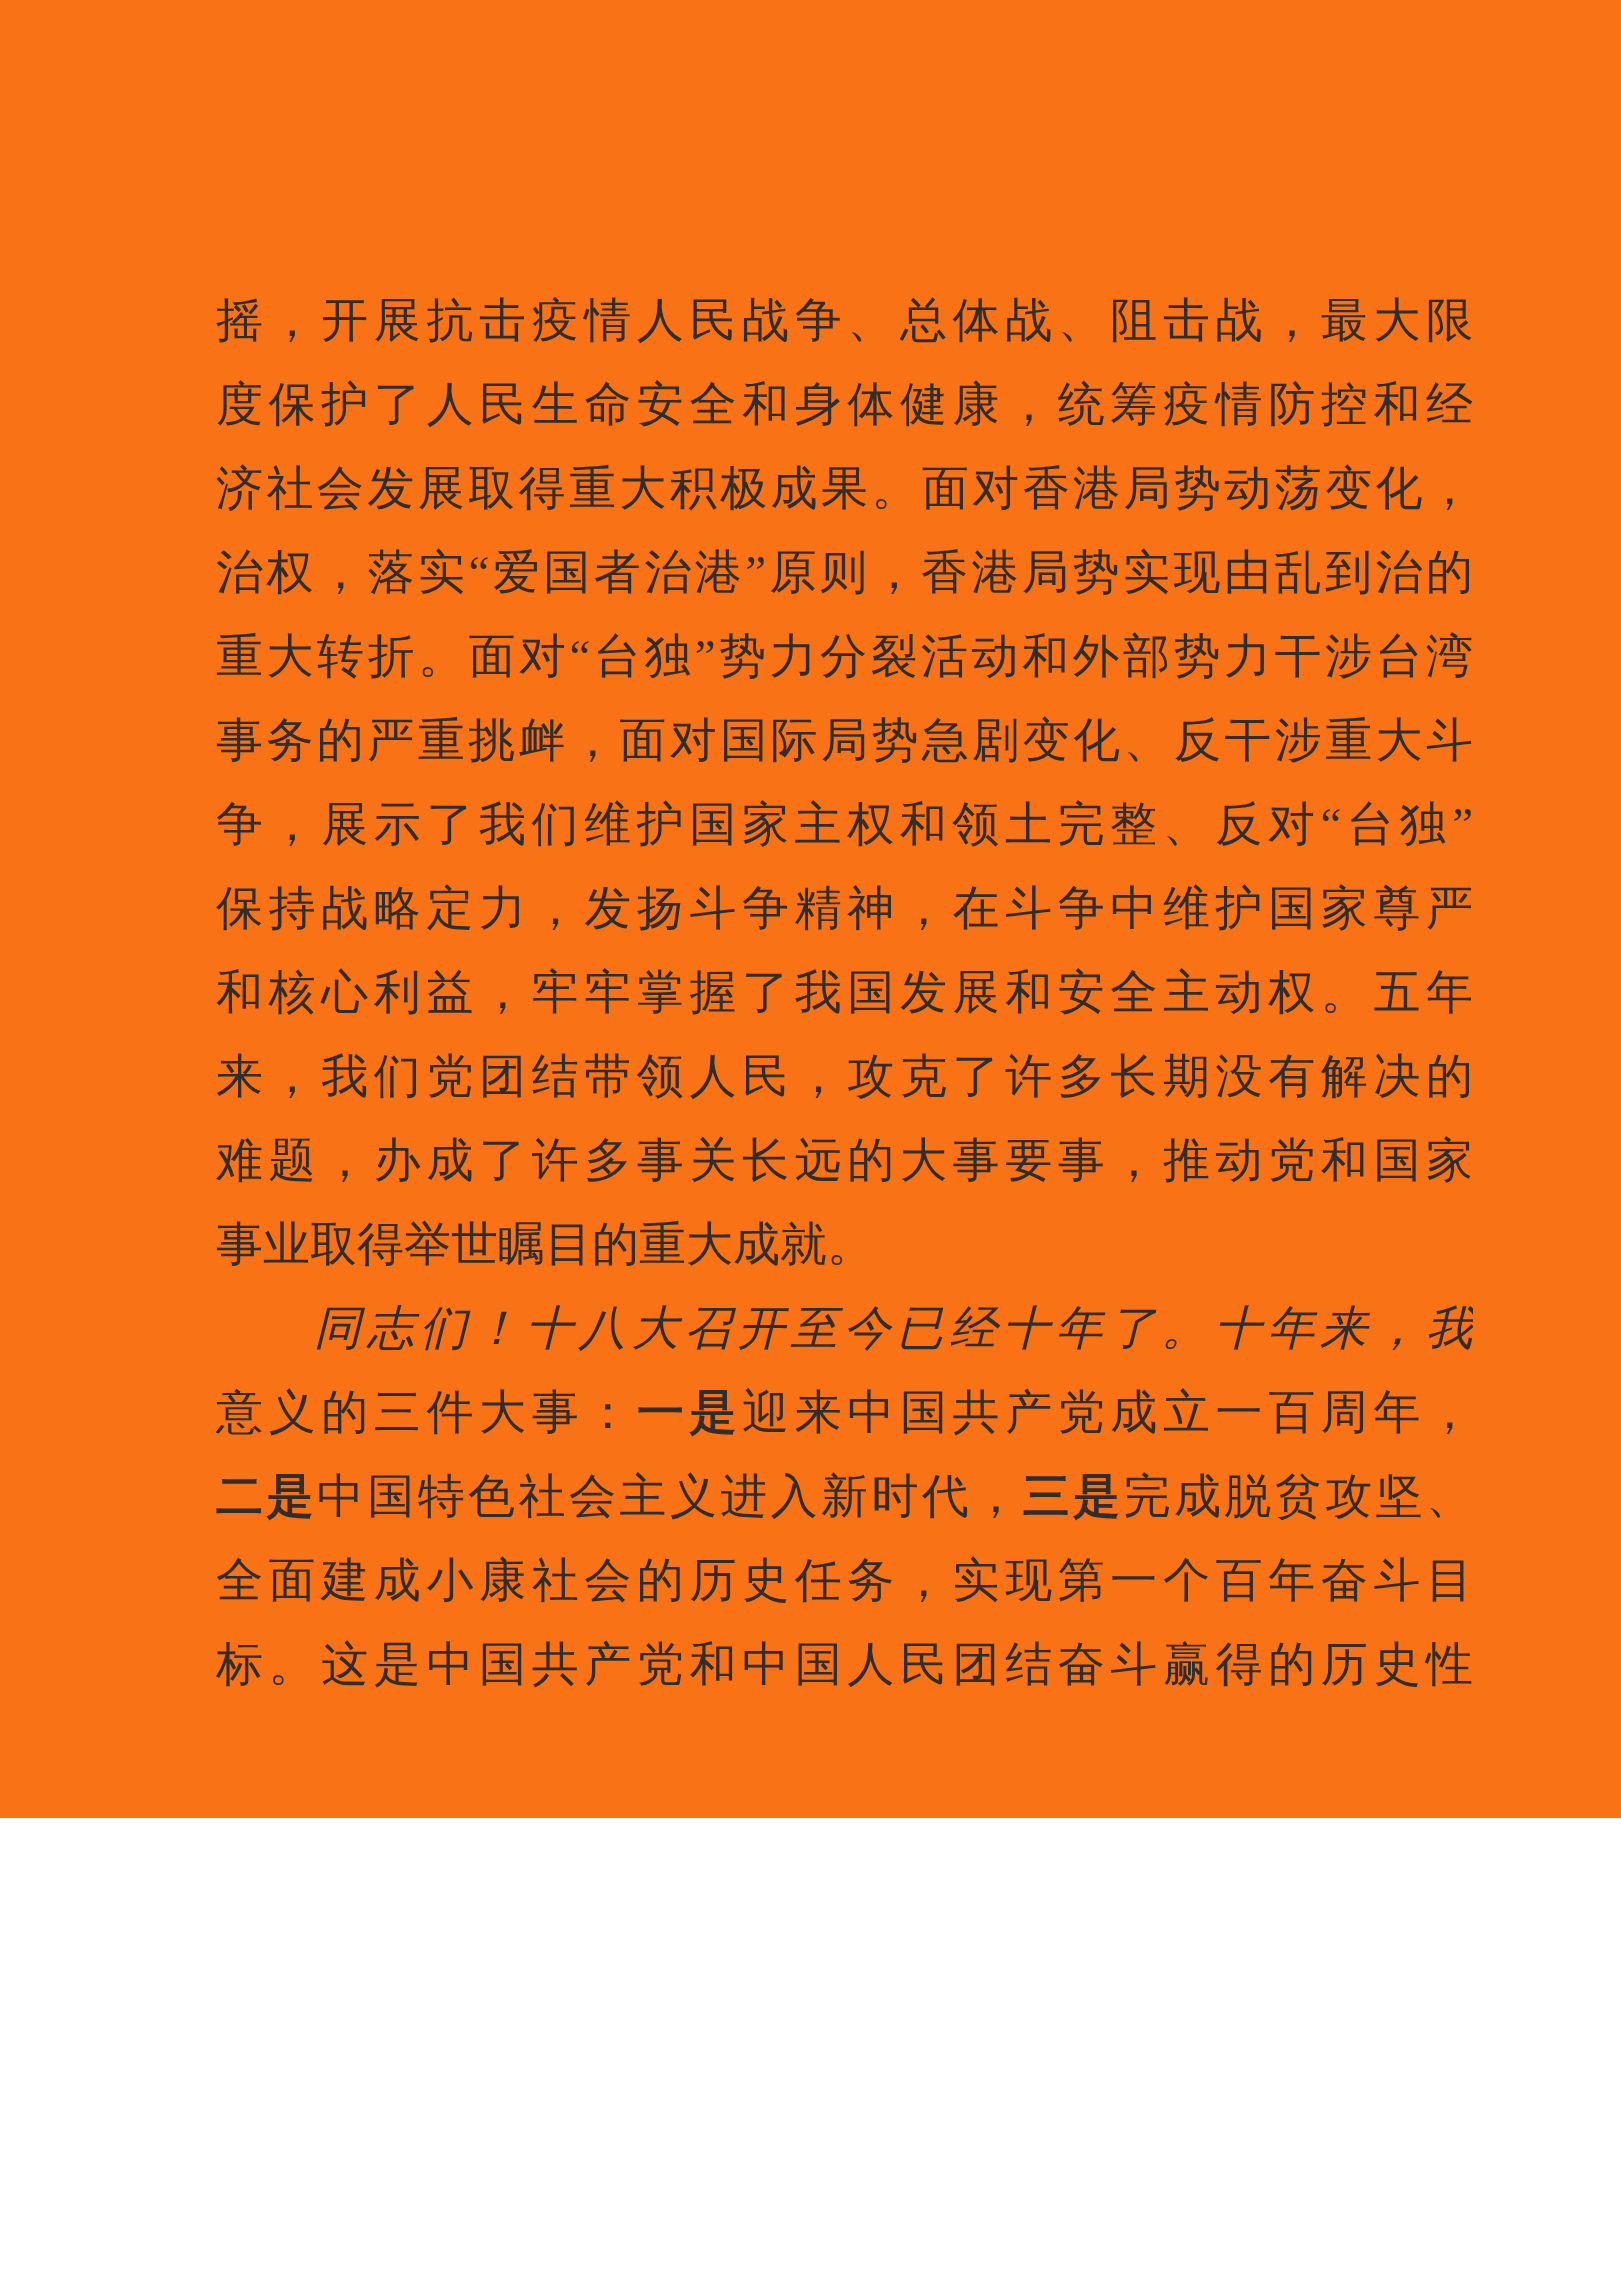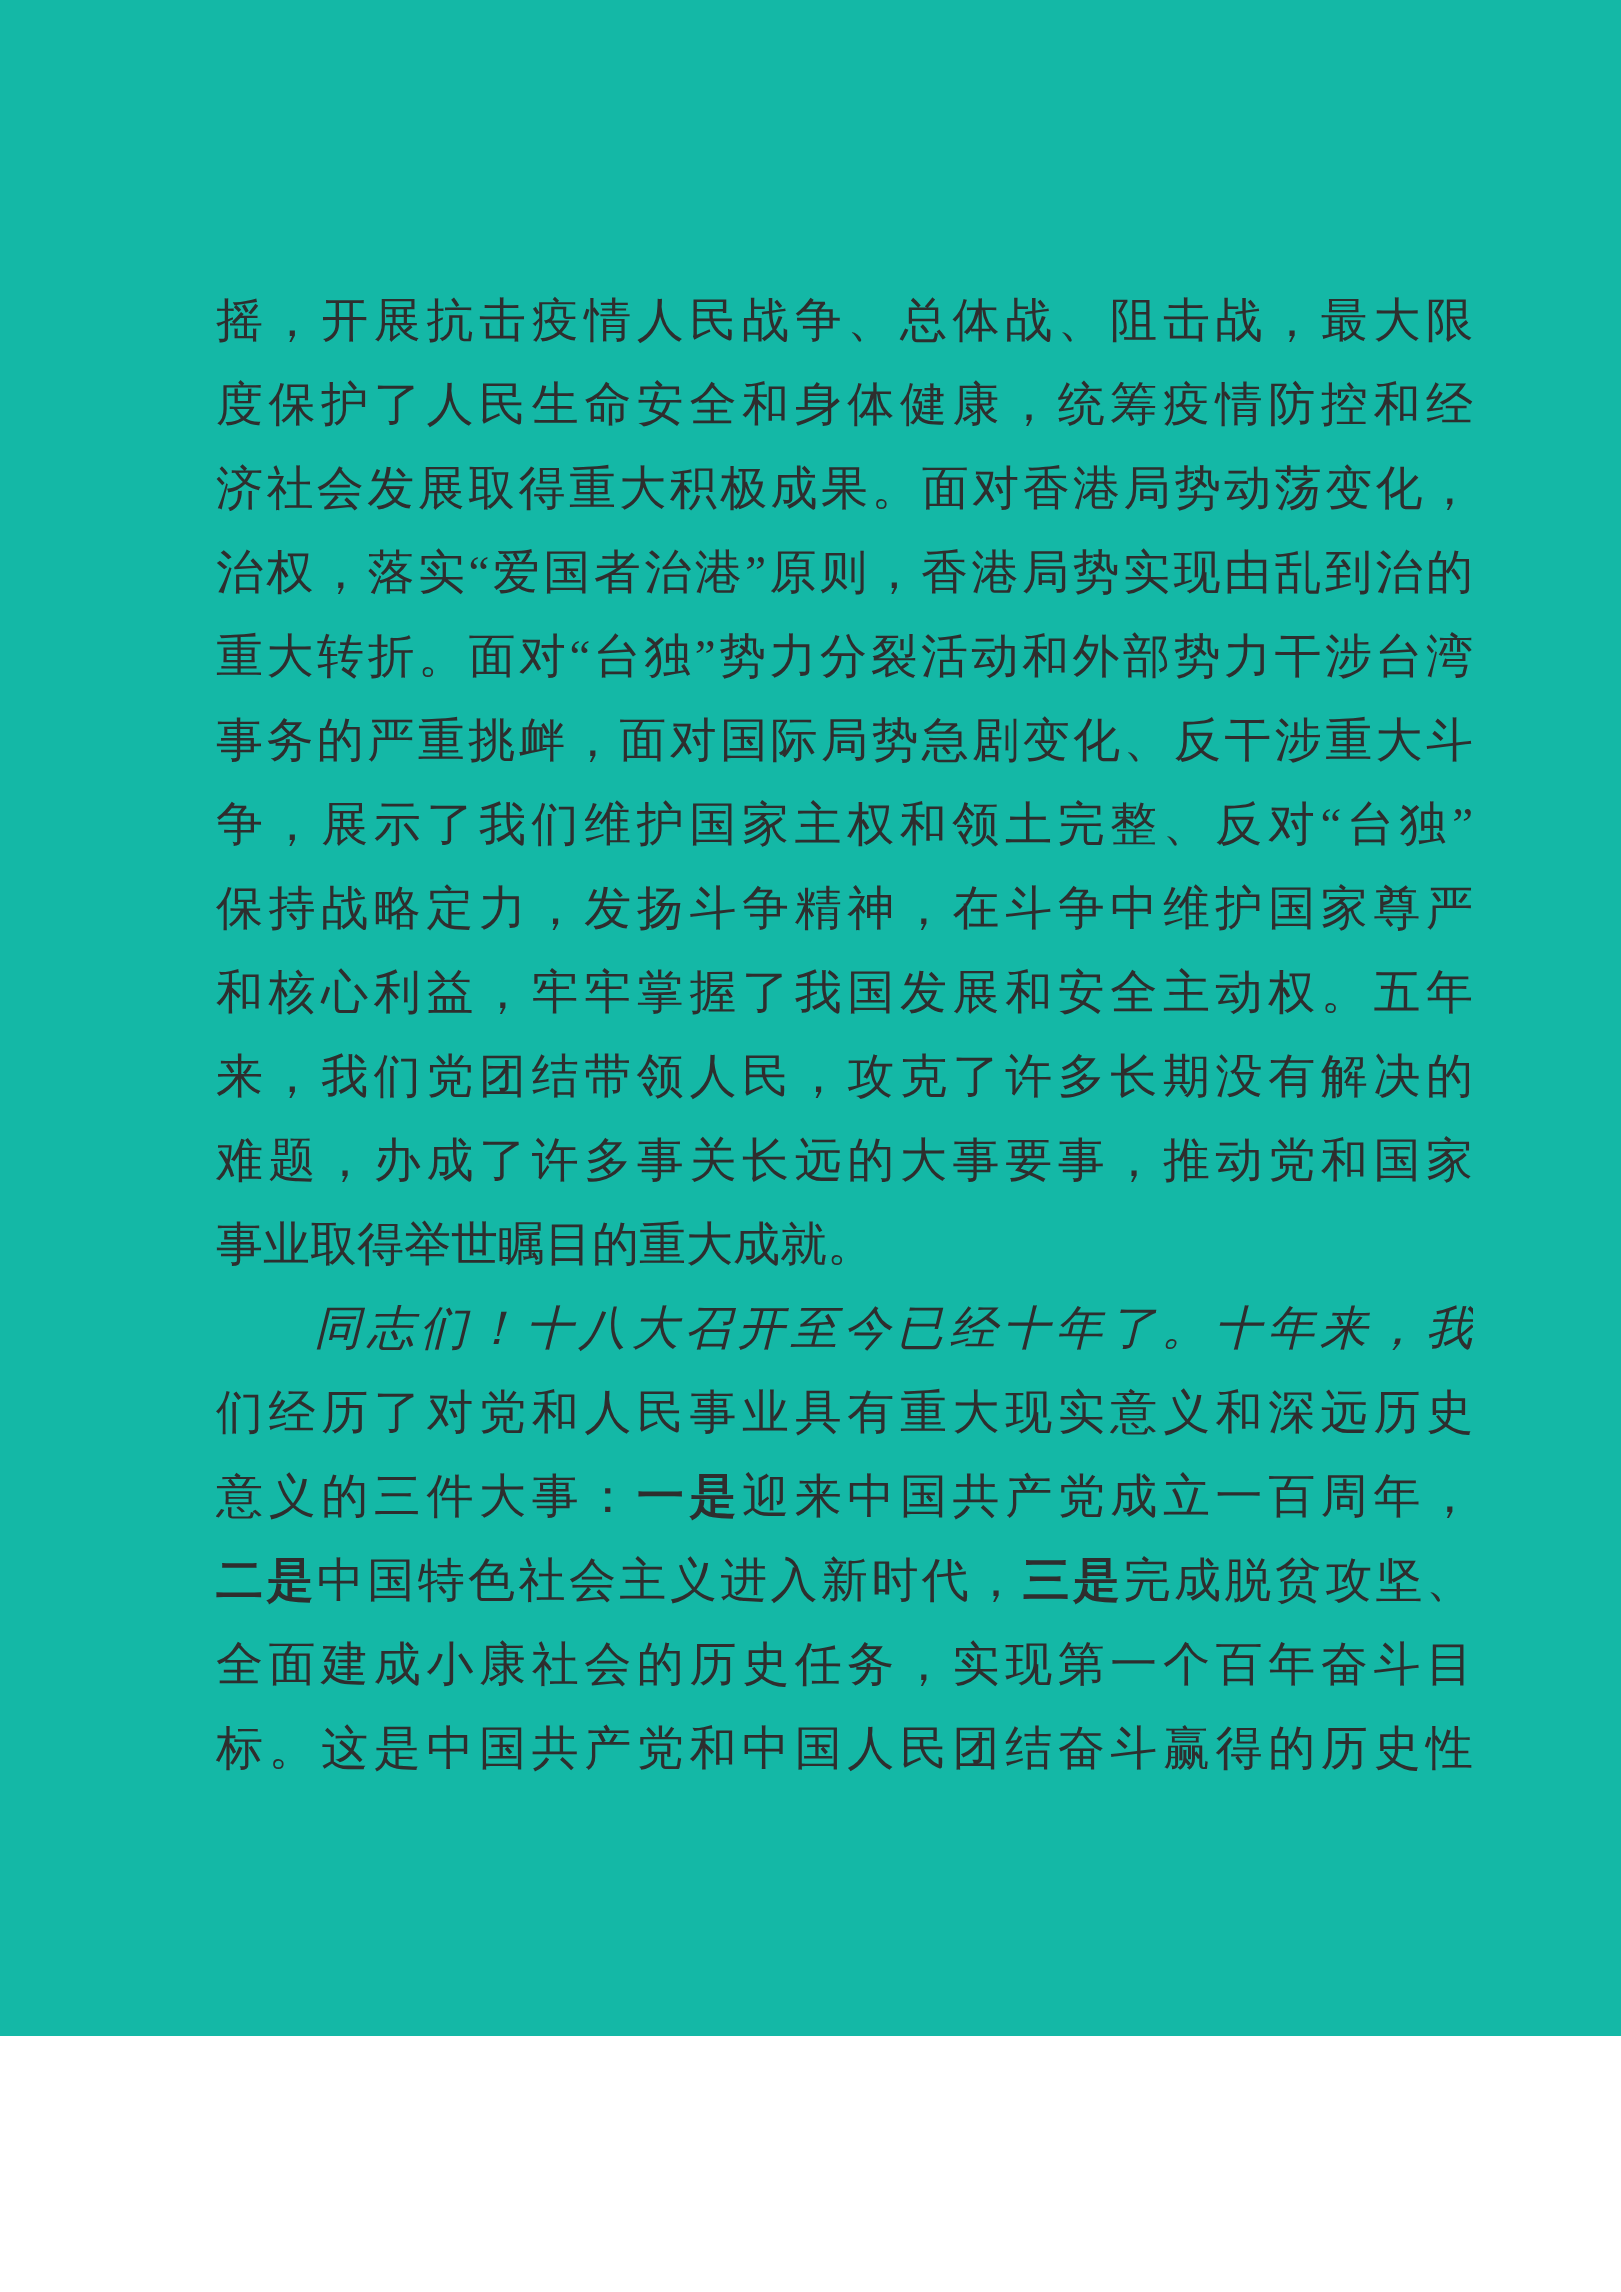--- a/index.html
+++ b/index.html
@@ -10,22 +10,22 @@
   body {
     width: 1621px;
     height: 2293px;
     position: relative;
     font-family: "Liberation Serif", "DejaVu Serif", serif;
   }
   .page {
     position: absolute;
     left: 0; top: 0;
     width: 1621px;
-    height: 2036px;
-    background: #14b8a6;
+    height: 1818px;
+    background: #f97316;
     overflow: hidden;
   }
   .text-block {
     position: absolute;
     left: 216px;
     top: 278px;
     width: 1257px;
     font-size: 47px;
     line-height: 84px;
     color: #2e2e2e;
@@ -69,21 +69,20 @@
       <div class="line"><span>治权，落实“爱国者治港”原则，香港局势实现由乱到治的</span></div>
       <div class="line"><span>重大转折。面对“台独”势力分裂活动和外部势力干涉台湾</span></div>
       <div class="line"><span>事务的严重挑衅，面对国际局势急剧变化、反干涉重大斗</span></div>
       <div class="line"><span>争，展示了我们维护国家主权和领土完整、反对“台独”</span></div>
       <div class="line"><span>保持战略定力，发扬斗争精神，在斗争中维护国家尊严</span></div>
       <div class="line"><span>和核心利益，牢牢掌握了我国发展和安全主动权。五年</span></div>
       <div class="line"><span>来，我们党团结带领人民，攻克了许多长期没有解决的</span></div>
       <div class="line"><span>难题，办成了许多事关长远的大事要事，推动党和国家</span></div>
       <div class="line no-fill"><span>事业取得举世瞩目的重大成就。</span></div>
       <div class="line indent"><span>同志们！十八大召开至今已经十年了。十年来，我</span></div>
-      <div class="line"><span>们经历了对党和人民事业具有重大现实意义和深远历史</span></div>
       <div class="line"><span>意义的三件大事：</span><span class="bold">一是</span><span>迎来中国共产党成立一百周年，</span></div>
       <div class="line"><span class="bold">二是</span><span>中国特色社会主义进入新时代，</span><span class="bold">三是</span><span>完成脱贫攻坚、</span></div>
       <div class="line"><span>全面建成小康社会的历史任务，实现第一个百年奋斗目</span></div>
       <div class="line"><span>标。这是中国共产党和中国人民团结奋斗赢得的历史性</span></div>
     </div>
   <div class="page-number">3</div>
 </div>
 
 
 </body></html>

